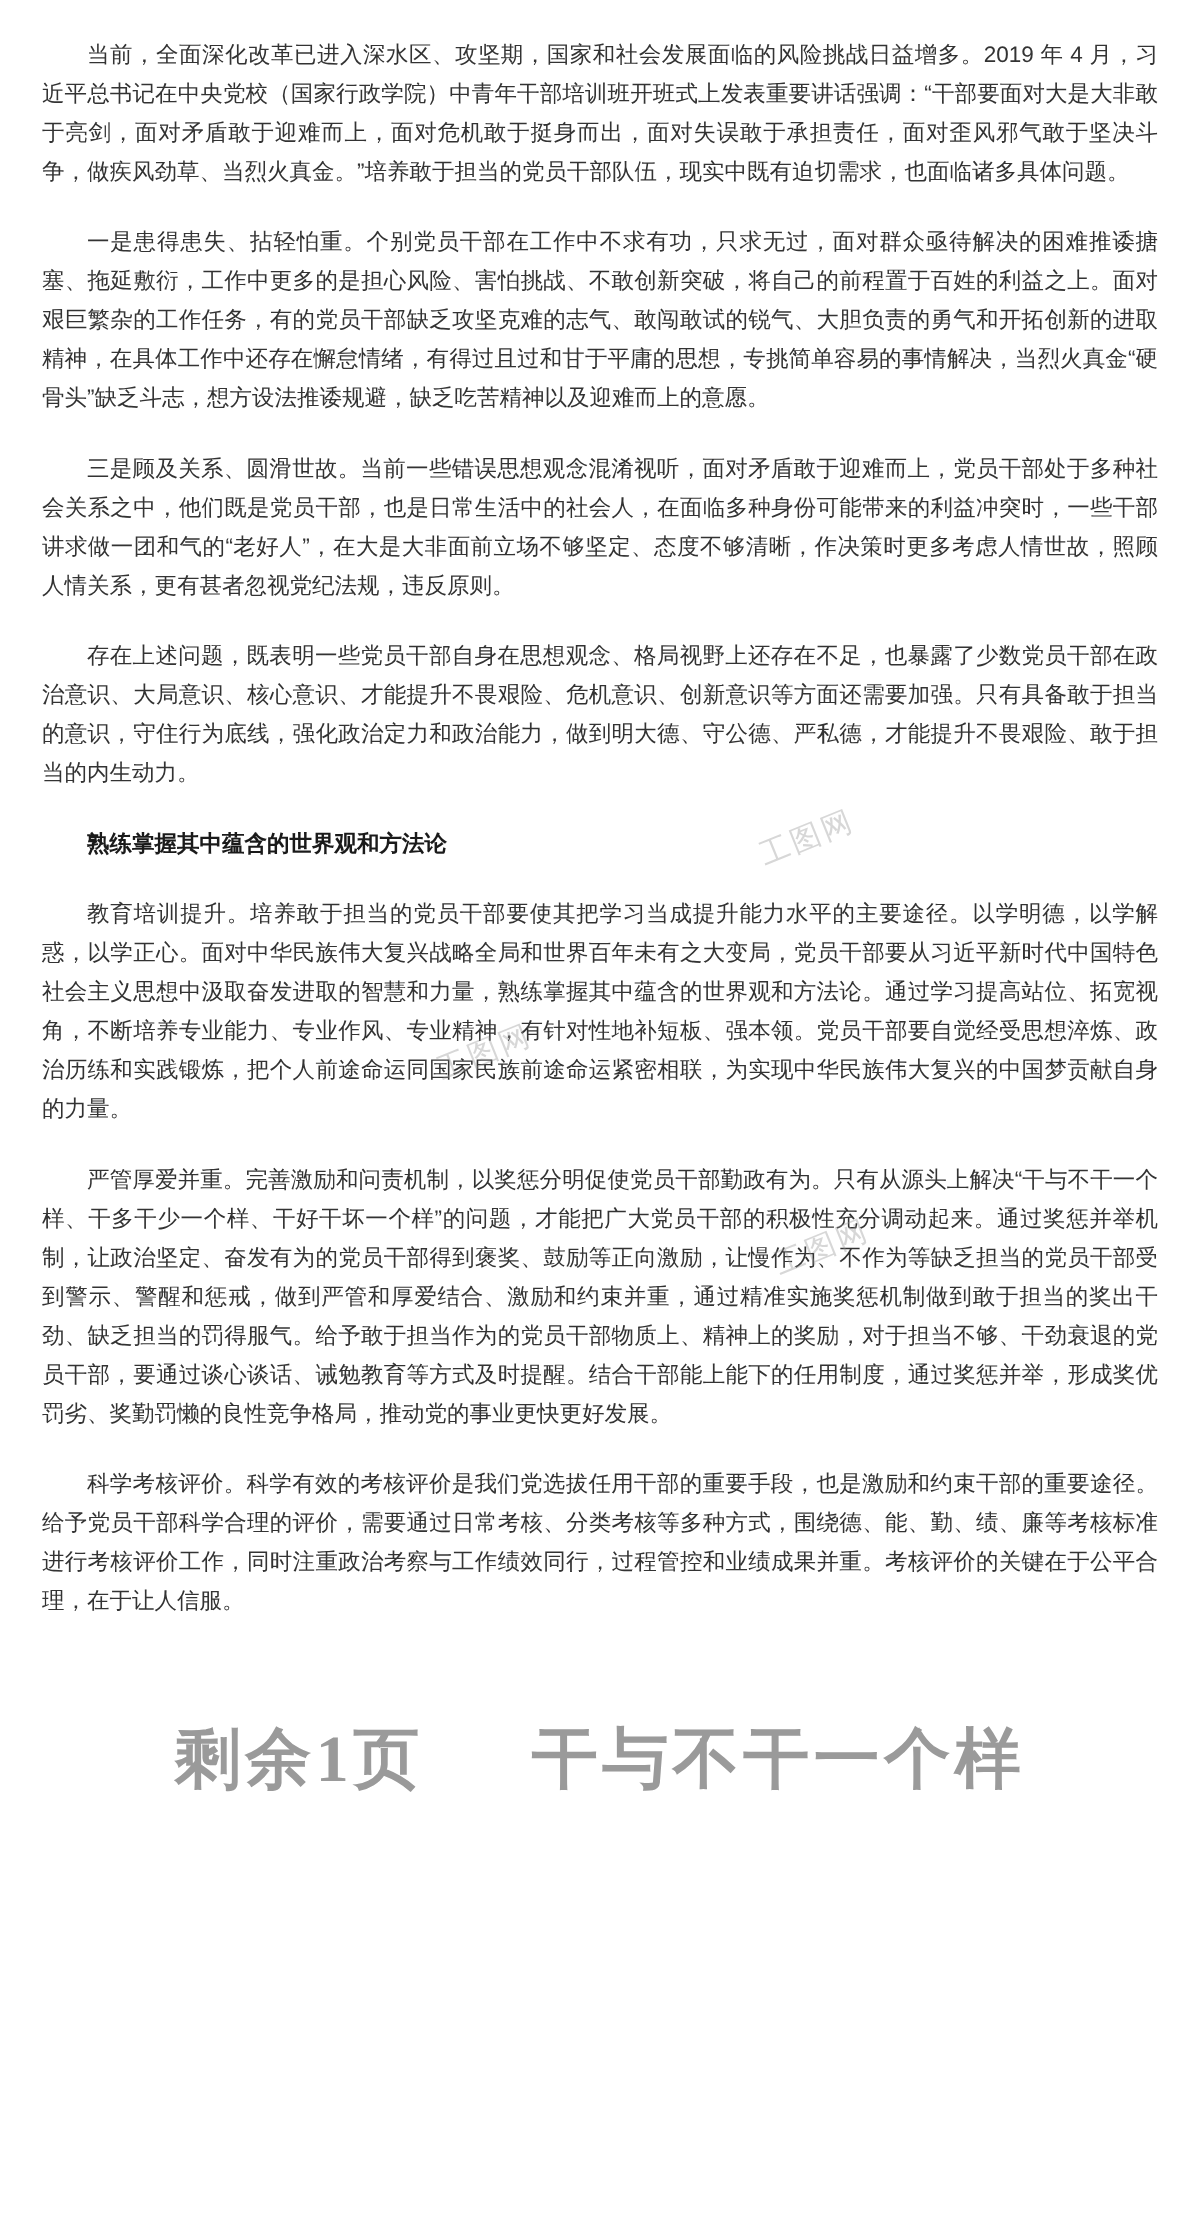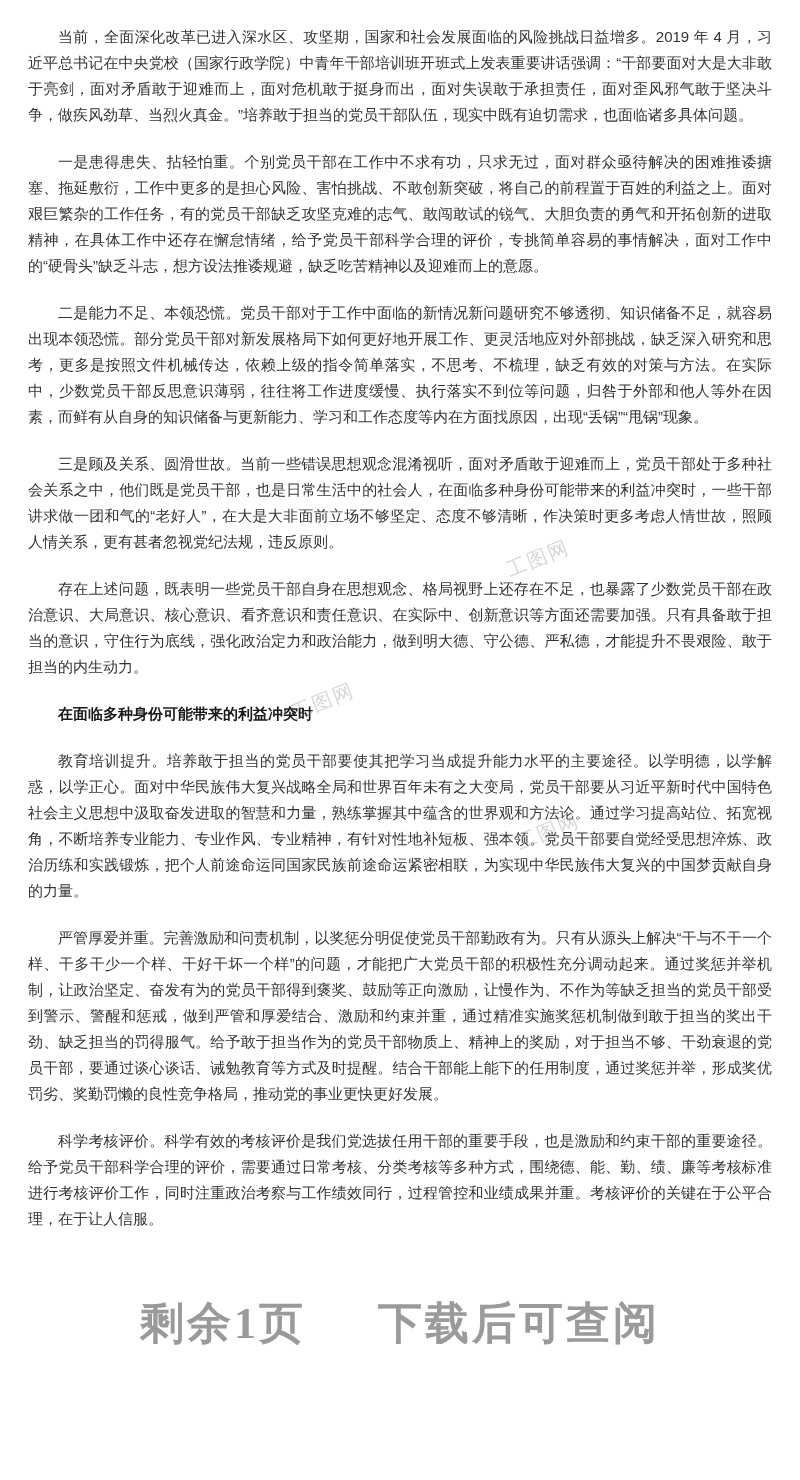--- a/index.html
+++ b/index.html
@@ -70,28 +70,27 @@
 <div class="page">
 
   <div class="wm-layer">
     <span class="wm" style="left:505px; top:545px;">工图网</span>
     <span class="wm" style="left:290px; top:688px;">工图网</span>
     <span class="wm" style="left:515px; top:818px;">工图网</span>
   </div>
 
   <div class="content">
     <p class="para">当前，全面深化改革已进入深水区、攻坚期，国家和社会发展面临的风险挑战日益增多。2019 年 4 月，习近平总书记在中央党校（国家行政学院）中青年干部培训班开班式上发表重要讲话强调：“干部要面对大是大非敢于亮剑，面对矛盾敢于迎难而上，面对危机敢于挺身而出，面对失误敢于承担责任，面对歪风邪气敢于坚决斗争，做疾风劲草、当烈火真金。”培养敢于担当的党员干部队伍，现实中既有迫切需求，也面临诸多具体问题。</p>
-    <p class="para">一是患得患失、拈轻怕重。个别党员干部在工作中不求有功，只求无过，面对群众亟待解决的困难推诿搪塞、拖延敷衍，工作中更多的是担心风险、害怕挑战、不敢创新突破，将自己的前程置于百姓的利益之上。面对艰巨繁杂的工作任务，有的党员干部缺乏攻坚克难的志气、敢闯敢试的锐气、大胆负责的勇气和开拓创新的进取精神，在具体工作中还存在懈怠情绪，给予党员干部科学合理的评价，专挑简单容易的事情解决，面对工作中的“硬骨头”缺乏斗志，想方设法推诿规避，缺乏吃苦精神以及迎难而上的意愿。</p>
-    <p class="para">二是能力不足、本领恐慌。党员干部对于工作中面临的新情况新问题研究不够透彻、知识储备不足，就容易出现本领恐慌。部分党员干部对新发展格局下如何更好地开展工作、更灵活地应对外部挑战，缺乏深入研究和思考，更多是按照文件机械传达，依赖上级的指令简单落实，不思考、不梳理，缺乏有效的对策与方法。在实际中，少数党员干部反思意识薄弱，往往将工作进度缓慢、执行落实不到位等问题，归咎于外部和他人等外在因素，而鲜有从自身的知识储备与更新能力、学习和工作态度等内在方面找原因，出现“丢锅”“甩锅”现象。</p>
+    <p class="para">一是患得患失、拈轻怕重。个别党员干部在工作中不求有功，只求无过，面对群众亟待解决的困难推诿搪塞、拖延敷衍，工作中更多的是担心风险、害怕挑战、不敢创新突破，将自己的前程置于百姓的利益之上。面对艰巨繁杂的工作任务，有的党员干部缺乏攻坚克难的志气、敢闯敢试的锐气、大胆负责的勇气和开拓创新的进取精神，在具体工作中还存在懈怠情绪，有得过且过和甘于平庸的思想，专挑简单容易的事情解决，当烈火真金“硬骨头”缺乏斗志，想方设法推诿规避，缺乏吃苦精神以及迎难而上的意愿。</p>
     <p class="para">三是顾及关系、圆滑世故。当前一些错误思想观念混淆视听，面对矛盾敢于迎难而上，党员干部处于多种社会关系之中，他们既是党员干部，也是日常生活中的社会人，在面临多种身份可能带来的利益冲突时，一些干部讲求做一团和气的“老好人”，在大是大非面前立场不够坚定、态度不够清晰，作决策时更多考虑人情世故，照顾人情关系，更有甚者忽视党纪法规，违反原则。</p>
-    <p class="para">存在上述问题，既表明一些党员干部自身在思想观念、格局视野上还存在不足，也暴露了少数党员干部在政治意识、大局意识、核心意识、看齐意识和责任意识、在实际中、创新意识等方面还需要加强。只有具备敢于担当的意识，守住行为底线，强化政治定力和政治能力，做到明大德、守公德、严私德，才能提升不畏艰险、敢于担当的内生动力。</p>
-    <h2 class="section-heading">在面临多种身份可能带来的利益冲突时</h2>
+    <p class="para">存在上述问题，既表明一些党员干部自身在思想观念、格局视野上还存在不足，也暴露了少数党员干部在政治意识、大局意识、核心意识、才能提升不畏艰险、危机意识、创新意识等方面还需要加强。只有具备敢于担当的意识，守住行为底线，强化政治定力和政治能力，做到明大德、守公德、严私德，才能提升不畏艰险、敢于担当的内生动力。</p>
+    <h2 class="section-heading">熟练掌握其中蕴含的世界观和方法论</h2>
     <p class="para">教育培训提升。培养敢于担当的党员干部要使其把学习当成提升能力水平的主要途径。以学明德，以学解惑，以学正心。面对中华民族伟大复兴战略全局和世界百年未有之大变局，党员干部要从习近平新时代中国特色社会主义思想中汲取奋发进取的智慧和力量，熟练掌握其中蕴含的世界观和方法论。通过学习提高站位、拓宽视角，不断培养专业能力、专业作风、专业精神，有针对性地补短板、强本领。党员干部要自觉经受思想淬炼、政治历练和实践锻炼，把个人前途命运同国家民族前途命运紧密相联，为实现中华民族伟大复兴的中国梦贡献自身的力量。</p>
     <p class="para">严管厚爱并重。完善激励和问责机制，以奖惩分明促使党员干部勤政有为。只有从源头上解决“干与不干一个样、干多干少一个样、干好干坏一个样”的问题，才能把广大党员干部的积极性充分调动起来。通过奖惩并举机制，让政治坚定、奋发有为的党员干部得到褒奖、鼓励等正向激励，让慢作为、不作为等缺乏担当的党员干部受到警示、警醒和惩戒，做到严管和厚爱结合、激励和约束并重，通过精准实施奖惩机制做到敢于担当的奖出干劲、缺乏担当的罚得服气。给予敢于担当作为的党员干部物质上、精神上的奖励，对于担当不够、干劲衰退的党员干部，要通过谈心谈话、诫勉教育等方式及时提醒。结合干部能上能下的任用制度，通过奖惩并举，形成奖优罚劣、奖勤罚懒的良性竞争格局，推动党的事业更快更好发展。</p>
     <p class="para">科学考核评价。科学有效的考核评价是我们党选拔任用干部的重要手段，也是激励和约束干部的重要途径。给予党员干部科学合理的评价，需要通过日常考核、分类考核等多种方式，围绕德、能、勤、绩、廉等考核标准进行考核评价工作，同时注重政治考察与工作绩效同行，过程管控和业绩成果并重。考核评价的关键在于公平合理，在于让人信服。</p>
 
     <div class="footer">
       <span class="part">剩余1页</span>
-      <span class="part">下载后可查阅</span>
+      <span class="part">干与不干一个样</span>
     </div>
   </div>
 
 </div>
 
 </body></html>

